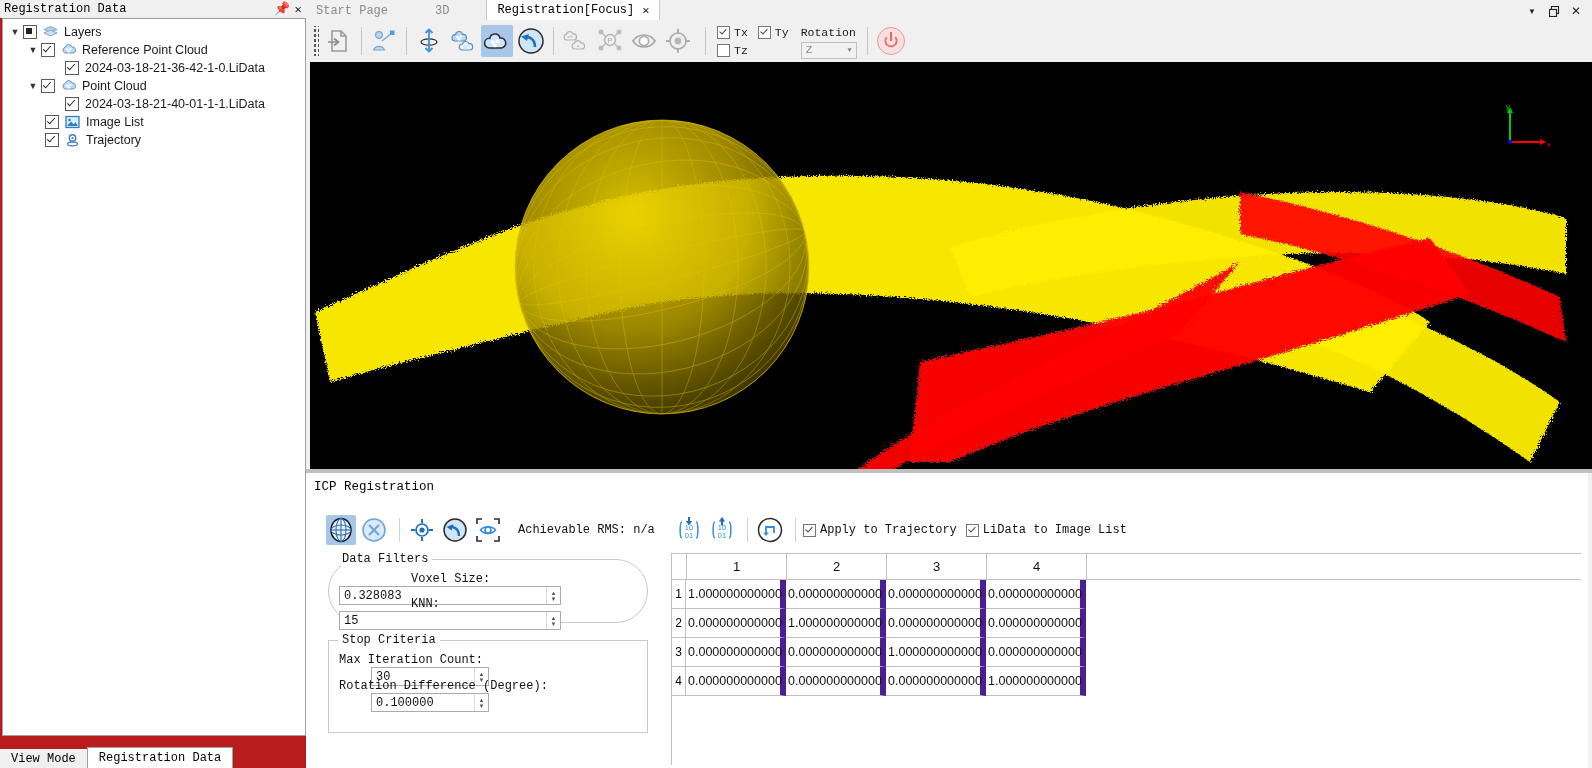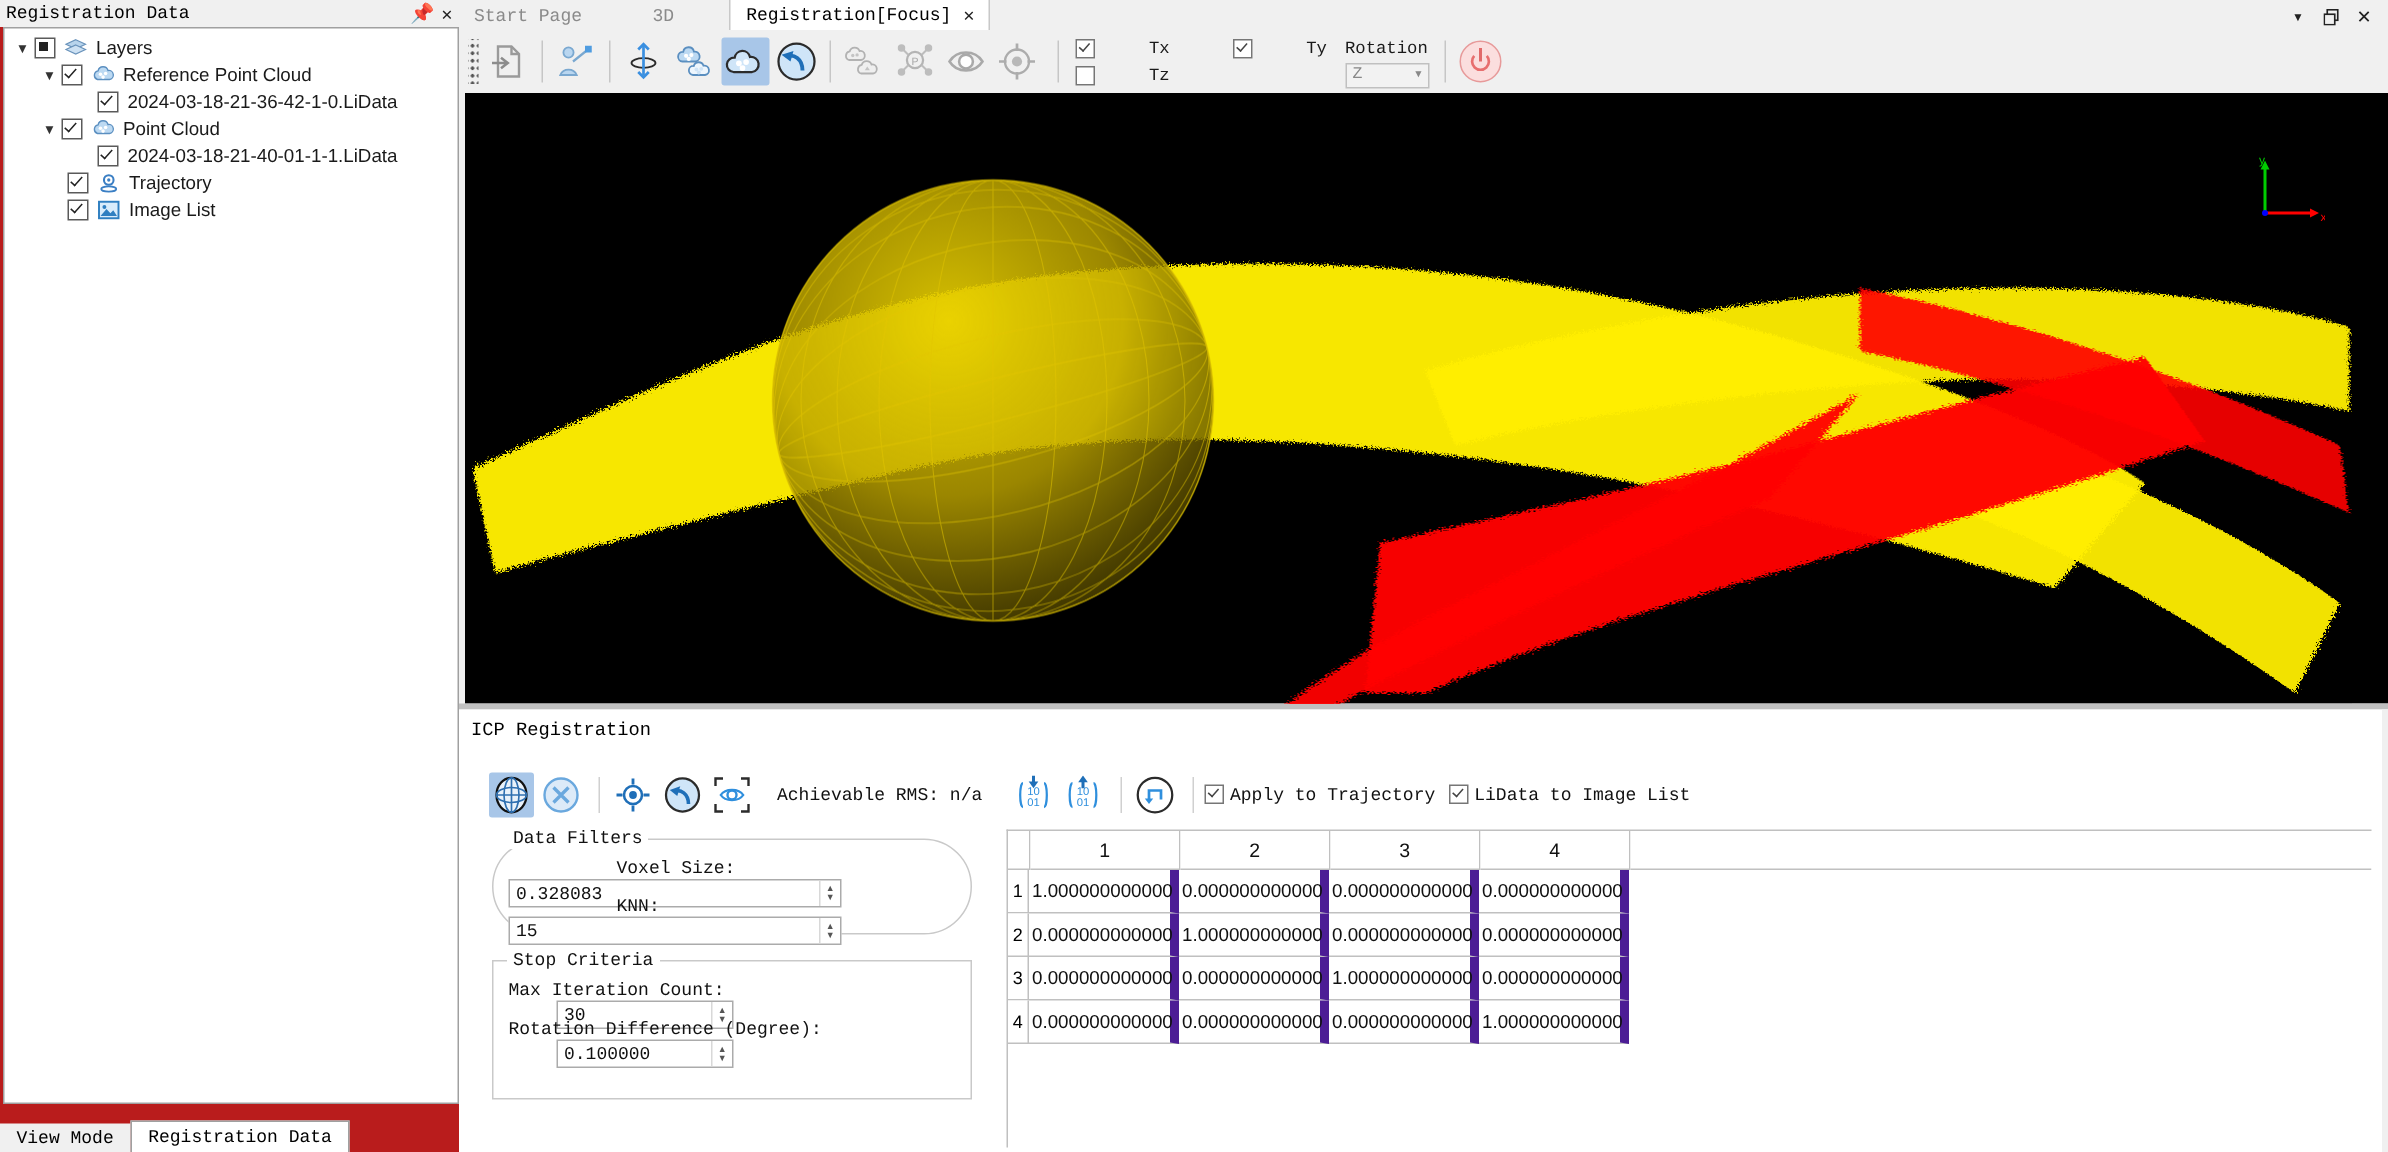--- a/index.html
+++ b/index.html
@@ -98,21 +98,21 @@
   .grip{width:7px;height:30px;margin-right:3px;
     background-image:radial-gradient(#555 1px, transparent 1.2px);
     background-size:4px 5px;background-position:1px 2px;}
   .tsep{width:1px;height:28px;background:#c6c6c6;margin:0 5px;}
   .tbtn{
     width:32px;height:32px;display:flex;align-items:center;justify-content:center;
     cursor:pointer;border-radius:2px;margin:0 1px;
   }
   .tbtn.active{background:#a8c6e8;}
   .chkgrp{display:flex;flex-direction:column;justify-content:center;height:38px;margin-left:6px;}
-  .chkrow{display:flex;align-items:center;height:18px;gap:32px;}
+  .chkrow{display:flex;align-items:center;height:18px;}
   .chk{
     width:11px;height:11px;border:1px solid #767676;background:#fff;position:relative;
     margin-right:4px;cursor:pointer;flex:0 0 11px;
   }
   .chk.on:after{
     content:"";position:absolute;left:3px;top:0px;width:2.5px;height:6px;
     border:solid #444;border-width:0 1.5px 1.5px 0;transform:rotate(42deg);
   }
   .chklbl{font-family:"Liberation Mono",monospace;font-size:11.5px;color:#1a1a1a;margin-right:10px;}
   .rotgrp{display:flex;flex-direction:column;justify-content:center;height:38px;margin-left:2px;}
@@ -151,21 +151,21 @@
   .icp-toolrow{position:absolute;left:20px;top:42px;display:flex;align-items:center;}
   .ibtn{width:30px;height:30px;display:flex;align-items:center;justify-content:center;
     cursor:pointer;border-radius:2px;margin-right:3px;}
   .ibtn.active{background:#a8c6e8;}
   .isep{width:1px;height:24px;background:#d0d0d0;margin:0 7px;}
   .rms{
     font-family:"Liberation Mono",monospace;font-size:12px;color:#111;
     margin-left:12px;white-space:nowrap;
   }
   .icp-toolrow2{position:absolute;left:368px;top:42px;display:flex;align-items:center;}
-  .applychk{display:flex;align-items:flex-start;margin-right:9px;}
+  .applychk{display:flex;align-items:flex-end;margin-right:9px;}
   .applylbl{font-family:"Liberation Mono",monospace;font-size:12px;color:#111;white-space:nowrap;}
 
   
   .gbox{position:absolute;border:1px solid #c9c9c9;}
   .gbox > .glegend{
     position:absolute;top:-8px;left:9px;background:#fff;padding:0 4px;
     font-family:"Liberation Mono",monospace;font-size:12px;color:#111;white-space:nowrap;
   }
   .frow{position:absolute;display:flex;align-items:center;flex-direction:column;}
   .flbl{font-family:"Liberation Mono",monospace;font-size:12px;color:#111;white-space:nowrap;}
@@ -270,38 +270,38 @@
 
       <div class="tree-row" style="padding-left:62px;">
         <span class="cb checked"></span>
         <span class="tlabel">2024-03-18-21-40-01-1-1.LiData</span>
       </div>
 
       <div class="tree-row" style="padding-left:42px;">
         <span class="cb checked"></span>
         <span class="ticon">
           <svg width="15" height="14" viewBox="0 0 15 14">
+              <rect x="1" y="1.5" width="13" height="11" fill="#d9ecfb" stroke="#2f7fc1" stroke-width="1.3"></rect>
+              <circle cx="4.6" cy="5" r="1.3" fill="#2f7fc1"></circle>
+              <polygon points="2,11 6,6.4 8.6,9.2 10.5,7.2 13,11" fill="#2f7fc1"></polygon>
+            </svg>
+        </span>
+        <span class="tlabel">Image List</span>
+      </div>
+
+      <div class="tree-row" style="padding-left:42px;">
+        <span class="cb checked"></span>
+        <span class="ticon">
+          <svg width="15" height="14" viewBox="0 0 15 14">
               <circle cx="7.5" cy="5" r="3.2" fill="none" stroke="#3b7fc4" stroke-width="1.4"></circle>
               <circle cx="7.5" cy="5" r="1.1" fill="#3b7fc4"></circle>
               <ellipse cx="7.5" cy="11" rx="5" ry="1.8" fill="none" stroke="#3b7fc4" stroke-width="1.2"></ellipse>
             </svg>
         </span>
         <span class="tlabel">Trajectory</span>
-      </div>
-
-      <div class="tree-row" style="padding-left:42px;">
-        <span class="cb checked"></span>
-        <span class="ticon">
-          <svg width="15" height="14" viewBox="0 0 15 14">
-              <rect x="1" y="1.5" width="13" height="11" fill="#d9ecfb" stroke="#2f7fc1" stroke-width="1.3"></rect>
-              <circle cx="4.6" cy="5" r="1.3" fill="#2f7fc1"></circle>
-              <polygon points="2,11 6,6.4 8.6,9.2 10.5,7.2 13,11" fill="#2f7fc1"></polygon>
-            </svg>
-        </span>
-        <span class="tlabel">Image List</span>
       </div>
     </div>
 
     <div class="dock-tabs">
       <div class="dock-tab">View Mode</div>
       <div class="dock-tab active">Registration Data</div>
     </div>
   </div>
 
   <div class="tabbar">

